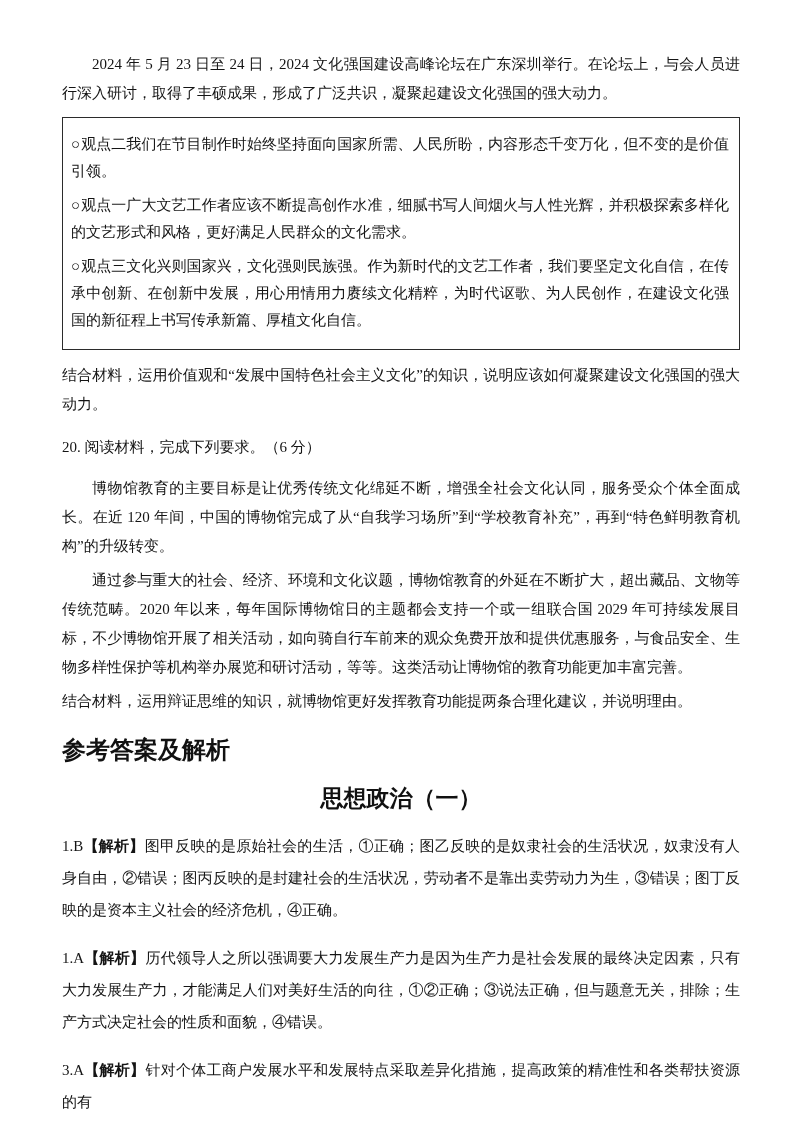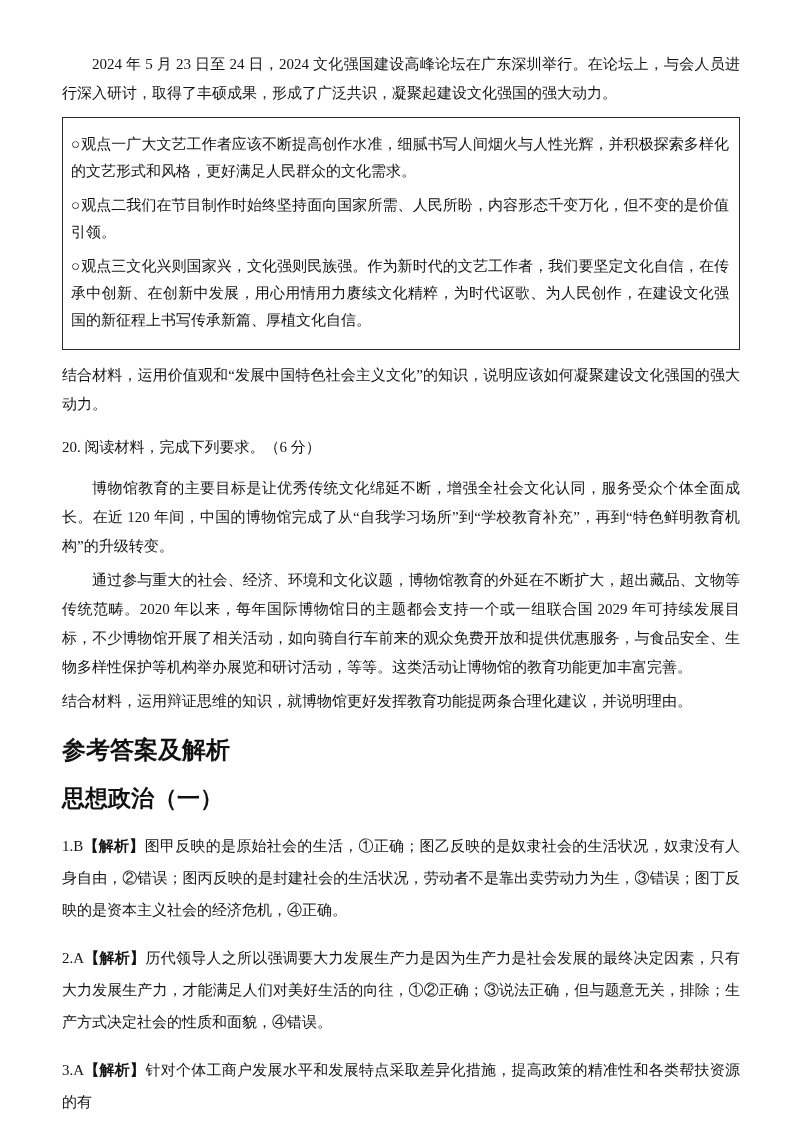--- a/index.html
+++ b/index.html
@@ -43,21 +43,21 @@
   .center-title {
     text-align: left;
     font-weight: bold;
     font-family: "Liberation Sans", "DejaVu Sans", sans-serif;
     font-size: 24px;
     line-height: 32px;
     margin: 18px 0 10px 0;
     color: #111111;
   }
   .center-subtitle {
-    text-align: left;
+    text-align: center;
     font-weight: bold;
     font-family: "Liberation Sans", "DejaVu Sans", sans-serif;
     font-size: 23px;
     line-height: 32px;
     margin: 16px 0 12px 0;
     color: #111111;
   }
   .answer {
     margin: 16px 0 9px 0;
     line-height: 32px;
@@ -66,36 +66,36 @@
   .answer .marker { font-weight: bold; }
 </style>
 </head>
 <body>
 
 <div class="page">
 
   <p class="para indent">2024 年 5 月 23 日至 24 日，2024 文化强国建设高峰论坛在广东深圳举行。在论坛上，与会人员进行深入研讨，取得了丰硕成果，形成了广泛共识，凝聚起建设文化强国的强大动力。</p>
 
   <div class="viewpoints-box">
+    <p class="box-item"><span class="bullet">○</span><span>观点二我们在节目制作时始终坚持面向国家所需、人民所盼，内容形态千变万化，但不变的是价值引领。</span></p>
     <p class="box-item"><span class="bullet">○</span><span>观点一广大文艺工作者应该不断提高创作水准，细腻书写人间烟火与人性光辉，并积极探索多样化的文艺形式和风格，更好满足人民群众的文化需求。</span></p>
-    <p class="box-item"><span class="bullet">○</span><span>观点二我们在节目制作时始终坚持面向国家所需、人民所盼，内容形态千变万化，但不变的是价值引领。</span></p>
     <p class="box-item"><span class="bullet">○</span><span>观点三文化兴则国家兴，文化强则民族强。作为新时代的文艺工作者，我们要坚定文化自信，在传承中创新、在创新中发展，用心用情用力赓续文化精粹，为时代讴歌、为人民创作，在建设文化强国的新征程上书写传承新篇、厚植文化自信。</span></p>
   </div>
 
   <p class="para">结合材料，运用价值观和“发展中国特色社会主义文化”的知识，说明应该如何凝聚建设文化强国的强大动力。</p>
 
   <p class="para q-header">20. 阅读材料，完成下列要求。（6 分）</p>
 
   <p class="para indent">博物馆教育的主要目标是让优秀传统文化绵延不断，增强全社会文化认同，服务受众个体全面成长。在近 120 年间，中国的博物馆完成了从“自我学习场所”到“学校教育补充”，再到“特色鲜明教育机构”的升级转变。</p>
   <p class="para indent">通过参与重大的社会、经济、环境和文化议题，博物馆教育的外延在不断扩大，超出藏品、文物等传统范畴。2020 年以来，每年国际博物馆日的主题都会支持一个或一组联合国 2029 年可持续发展目标，不少博物馆开展了相关活动，如向骑自行车前来的观众免费开放和提供优惠服务，与食品安全、生物多样性保护等机构举办展览和研讨活动，等等。这类活动让博物馆的教育功能更加丰富完善。</p>
 
   <p class="para">结合材料，运用辩证思维的知识，就博物馆更好发挥教育功能提两条合理化建议，并说明理由。</p>
 
   <div class="center-title">参考答案及解析</div>
   <div class="center-subtitle">思想政治（一）</div>
 
   <p class="answer"><span class="num">1.B</span><span class="marker">【解析】</span><span>图甲反映的是原始社会的生活，①正确；图乙反映的是奴隶社会的生活状况，奴隶没有人身自由，②错误；图丙反映的是封建社会的生活状况，劳动者不是靠出卖劳动力为生，③错误；图丁反映的是资本主义社会的经济危机，④正确。</span></p>
 
-  <p class="answer"><span class="num">2.A</span><span class="marker">【解析】</span><span>历代领导人之所以强调要大力发展生产力是因为生产力是社会发展的最终决定因素，只有大力发展生产力，才能满足人们对美好生活的向往，①②正确；③说法正确，但与题意无关，排除；生产方式决定社会的性质和面貌，④错误。</span></p>
+  <p class="answer"><span class="num">1.A</span><span class="marker">【解析】</span><span>历代领导人之所以强调要大力发展生产力是因为生产力是社会发展的最终决定因素，只有大力发展生产力，才能满足人们对美好生活的向往，①②正确；③说法正确，但与题意无关，排除；生产方式决定社会的性质和面貌，④错误。</span></p>
 
   <p class="answer"><span class="num">3.A</span><span class="marker">【解析】</span><span>针对个体工商户发展水平和发展特点采取差异化措施，提高政策的精准性和各类帮扶资源的有</span></p>
 
 </div>
 
 </body></html>

